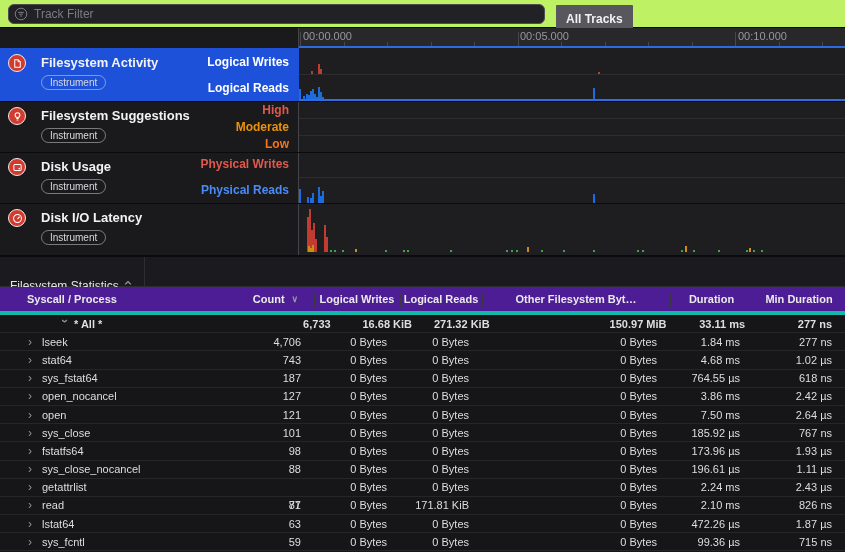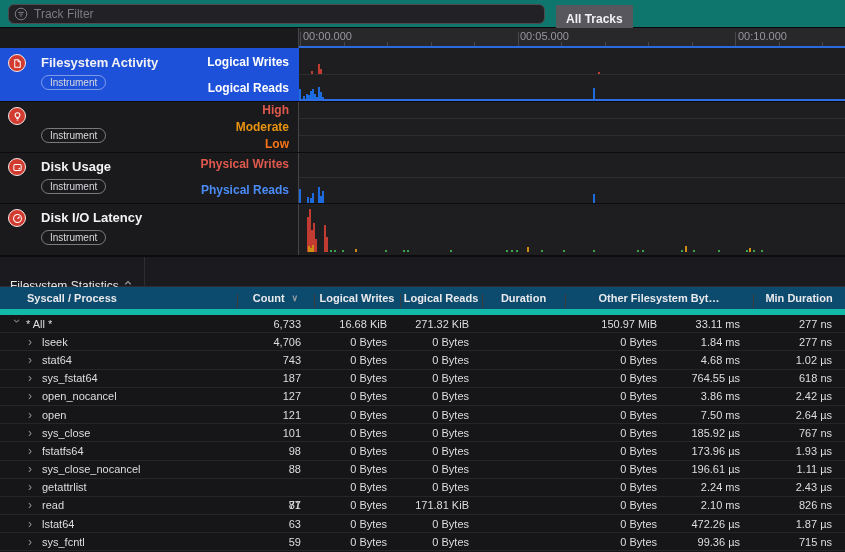--- a/index.html
+++ b/index.html
@@ -4,21 +4,21 @@
 <style>
   * { margin:0; padding:0; box-sizing:border-box; }
   body { background:#000; }
   .app {
     position:relative; width:845px; height:552px; overflow:hidden;
     background:#161618; font-family:"Liberation Sans", sans-serif;
     -webkit-font-smoothing:antialiased;
   }
   
   .toolbar { position:absolute; left:0; top:0; width:845px; height:28px;
-    background:#0f766e; border-bottom:1px solid #0a0a0c; }
+    background:#bef264; border-bottom:1px solid #0a0a0c; }
   .filter-box { position:absolute; left:8px; top:4px; width:537px; height:20px;
     border:1px solid #4c4c51; border-radius:6px; background:#212126;
     display:flex; align-items:center; }
   .filter-box svg { margin-left:5px; flex:0 0 auto; }
   .filter-input { flex:1; background:transparent; border:none; outline:none;
     color:#d8d8dc; font-size:12px; padding:0 6px; font-family:"Liberation Sans",sans-serif; }
   .filter-input::placeholder { color:#7b7b82; }
   .all-tracks { position:absolute; left:556px; top:5px; height:27px; padding:0 10px;
     background:#57575d; border:none; border-radius:1px; color:#f2f2f4;
     font-size:12px; font-weight:700; line-height:18px; font-family:"Liberation Sans",sans-serif; }
@@ -50,31 +50,31 @@
   .track-bound { position:absolute; left:0; width:845px; height:1px; background:#0b0b0d; }
   .sel-baseline { position:absolute; left:299px; width:546px; height:2px; background:#2e6ee2; }
   
   .stats-divider { position:absolute; left:0; top:255px; width:845px; height:2px; background:#0b0b0d; }
   .stats-bar { position:absolute; left:0; top:257px; width:845px; height:30px;
     background:#1b1b1f; border-bottom:1px solid #2e2e32; display:flex; align-items:center; }
   .stats-selector { display:flex; align-items:center; gap:5px; padding:0 12px 0 10px;
     color:#e4e4e6; font-size:12px; height:100%;margin-top:29px; }
   .stats-vsep { width:1px; height:30px; background:#2e2e32; }
   .thead { position:absolute; left:0; top:287px; width:845px; height:28px;
-    background:#0c4a6e; border-bottom:6px solid #14b8a6; display:flex; }
+    background:#4c1d95; border-bottom:4px solid #14b8a6; display:flex; }
   .th { position:relative; height:100%; display:flex; align-items:center; justify-content:center;
     color:#eaeaec; font-size:11px; font-weight:700; }
   .th.left { justify-content:flex-start; padding-left:27px; }
   .th:not(:first-child)::before { content:""; position:absolute; left:0; top:7px; height:14px;
     width:1px; background:#3a3a3e; }
   .th .sortchev { margin-left:7px; color:#9a9aa0; font-size:9px; }
   .tbody { position:absolute; left:0; top:315px; width:845px; height:237px; overflow:hidden; }
   .trow { display:flex; height:18.2px; align-items:center; border-bottom:1px solid #262629;
     color:#dededf; font-size:11px; }
-  .trow.bold { font-weight:400; }
+  .trow.bold { font-weight:700;padding-left:48px; }
   .td { text-align:right; padding-right:13px; white-space:nowrap; overflow:hidden; }
   .td.name { text-align:left; padding-right:0; display:flex; align-items:center; }
   .chev { color:#8e8e94; font-size:12px; line-height:10px; display:inline-block; width:10px; }
   .chev.open { transform:rotate(90deg); }
 </style>
 </head>
 <body>
 
 <div class="app">
 
@@ -146,20 +146,21 @@
       <div class="chart-sep" style="top: 74px;"></div>
       <div class="sel-baseline" style="top: 99px;"></div>
       <div class="track-bound" style="top: 101px;"></div>
       <div class="track-head" style="top: 101px; height: 51px;">
         <div class="track-icon">
           <svg viewBox="0 0 12 12">
             <circle cx="6" cy="4.4" r="2.6" fill="none" stroke="#fff" stroke-width="1.1"></circle>
             <path d="M4.7 8.2h2.6M5.1 9.9h1.8" stroke="#fff" stroke-width="1.1" fill="none"></path>
           </svg>
         </div>
+        <div class="track-title">Filesystem Suggestions</div>
         <div class="track-badge">Instrument</div>
         <div class="sub-label" style="top: 2px; color: rgb(224, 89, 77);">High</div>
         <div class="sub-label" style="top: 19px; color: rgb(232, 147, 15);">Moderate</div>
         <div class="sub-label" style="top: 36px; color: #f97316;">Low</div>
       </div>
       <div class="track-chart" style="left: 299px; top: 101px; width: 546px; height: 51px;"></div>
       <div class="chart-sep" style="top: 118px;"></div>
       <div class="chart-sep" style="top: 135px;"></div>
       <div class="track-bound" style="top: 152px;"></div>
       <div class="track-head" style="top: 152px; height: 51px;">
@@ -254,25 +255,25 @@
       <div class="th" style="width: 77px;">
         <span>Count</span>
         <span class="sortchev">∨</span>
       </div>
       <div class="th" style="width: 86px;">
         <span>Logical Writes</span>
       </div>
       <div class="th" style="width: 82px;">
         <span>Logical Reads</span>
       </div>
+      <div class="th" style="width: 188px;">
+        <span>Other Filesystem Byt…</span>
+      </div>
       <div class="th" style="width: 83px;">
         <span>Duration</span>
-      </div>
-      <div class="th" style="width: 188px;">
-        <span>Other Filesystem Byt…</span>
       </div>
       <div class="th" style="width: 92px;">
         <span>Min Duration</span>
       </div>
     </div>
   <div class="tbody" id="tbody">
       <div class="trow bold">
         <div class="td name" style="width: 237px; padding-left: 12px;">
           <span class="chev open">›</span>
           <span style="margin-left: 4px;">* All *</span>

